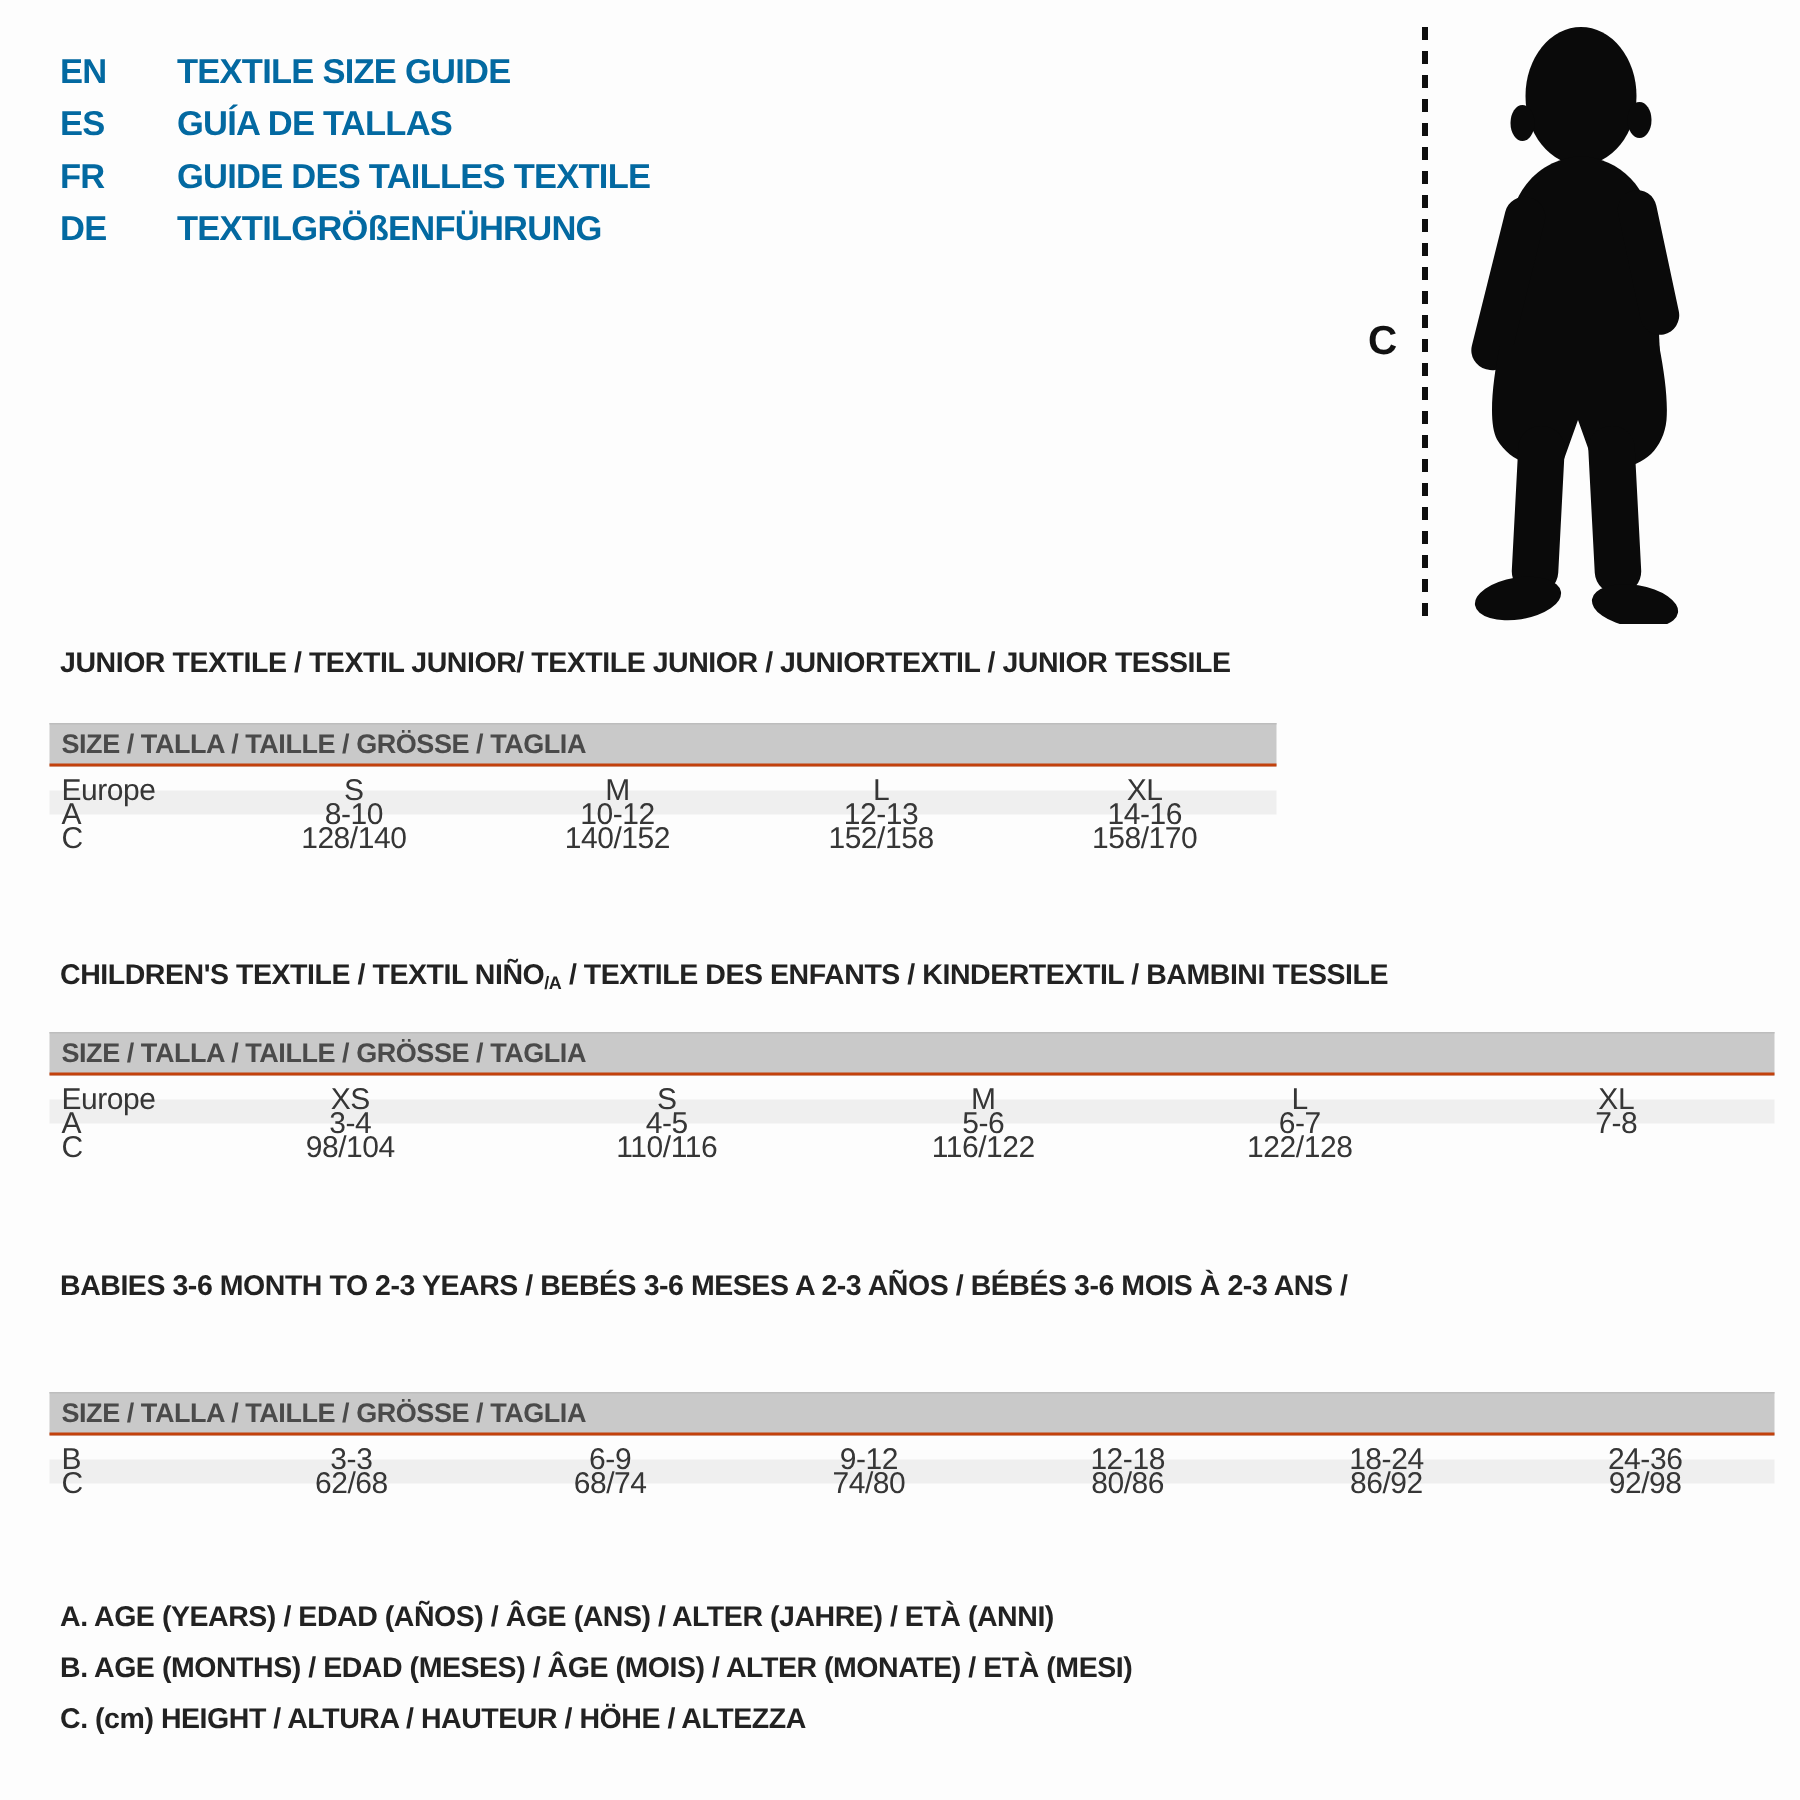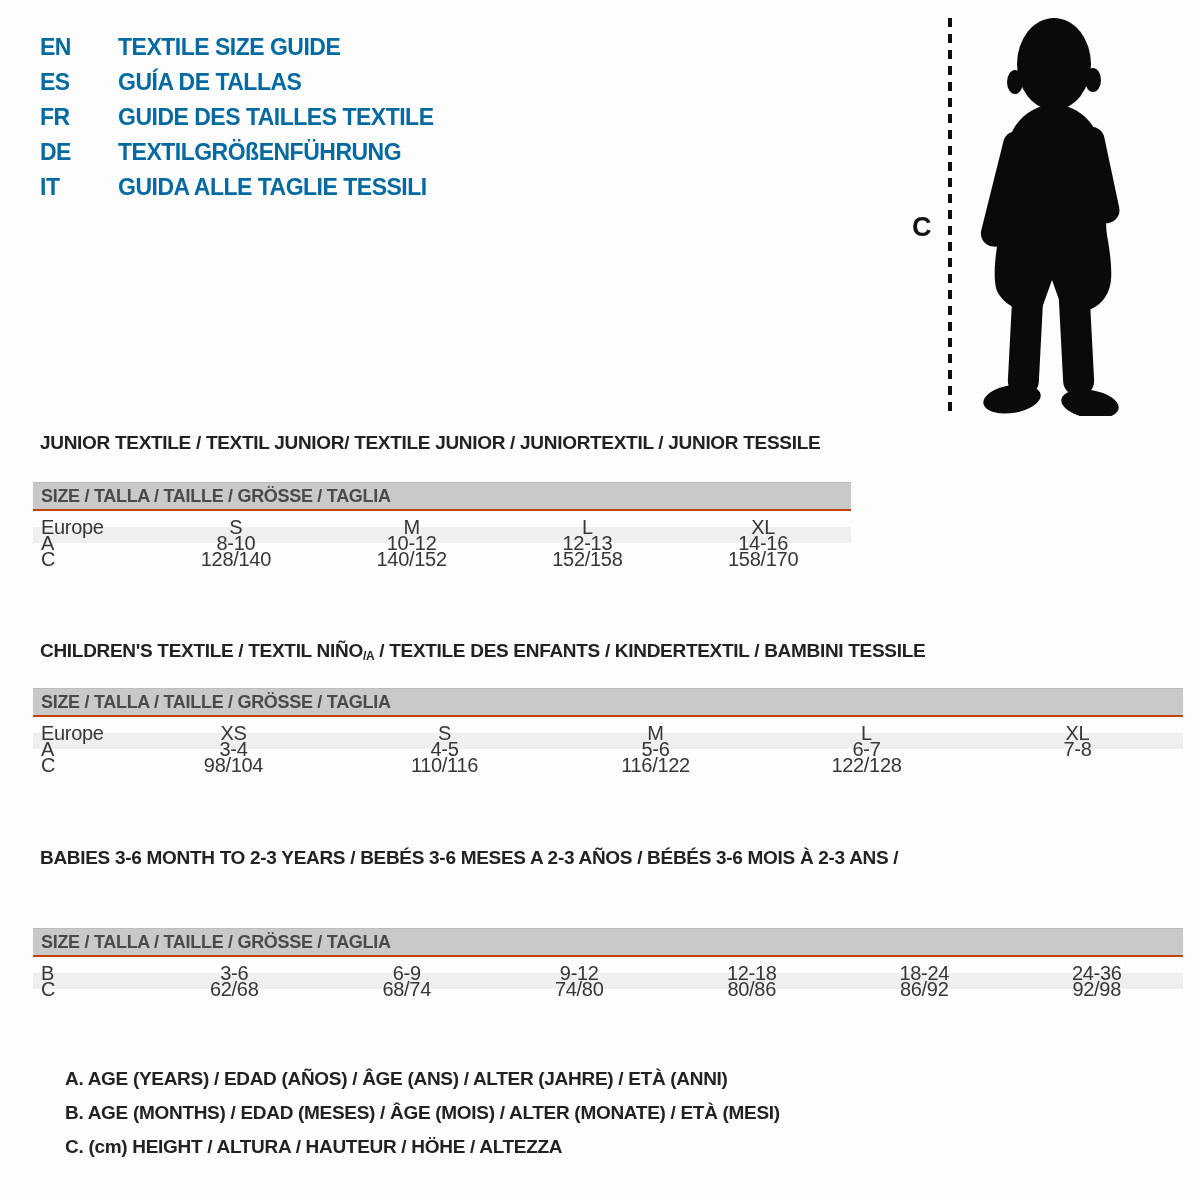--- a/index.html
+++ b/index.html
@@ -37,45 +37,41 @@
   .tcell{text-align:center;}
   .tbl.junior{width:818px;top:482px;}
   .tbl.junior .trow{grid-template-columns:115px repeat(4,1fr);}
   .tbl.children{width:1150px;top:688px;}
   .tbl.children .trow{grid-template-columns:95px repeat(5,1fr);}
   .tbl.babies{width:1150px;top:928px;}
   .tbl.babies .trow{grid-template-columns:115px repeat(6,1fr);}
   
   .legend{position:absolute;left:40px;top:1062px;}
   .legend-line{height:34px;line-height:34px;font-size:19px;font-weight:700;color:#222;
-    letter-spacing:-0.3px;white-space:nowrap;margin-left:25px;}
+    letter-spacing:-0.3px;white-space:nowrap;}
 </style>
 </head>
 <body>
 
 <div class="lang-list">
   <div class="lang-row">
     <span class="lang-code">EN</span>
     <span class="lang-label">TEXTILE SIZE GUIDE</span>
   </div>
   <div class="lang-row">
     <span class="lang-code">ES</span>
     <span class="lang-label">GUÍA DE TALLAS</span>
   </div>
   <div class="lang-row">
     <span class="lang-code">FR</span>
     <span class="lang-label">GUIDE DES TAILLES TEXTILE</span>
   </div>
   <div class="lang-row">
     <span class="lang-code">DE</span>
     <span class="lang-label">TEXTILGRÖßENFÜHRUNG</span>
-  </div>
-  <div class="lang-row">
-    <span class="lang-code">IT</span>
-    <span class="lang-label">GUIDA ALLE TAGLIE TESSILI</span>
   </div>
 </div>
 
 <span class="measure-label">C</span>
 <div class="measure-line"></div>
 <svg class="silhouette" width="178" height="400" viewBox="0 0 178 400" aria-hidden="true">
   <g fill="#0a0a0a">
     <ellipse cx="92" cy="48" rx="37" ry="46"></ellipse>
     <ellipse cx="53" cy="66" rx="8" ry="12"></ellipse>
     <ellipse cx="131" cy="64" rx="8" ry="12"></ellipse>
@@ -146,21 +142,21 @@
   </div>
 </div>
 
 <div class="sec-title two-line" style="top:843px;">
   <div>BABIES 3-6 MONTH TO 2-3 YEARS / BEBÉS 3-6 MESES A 2-3 AÑOS / BÉBÉS 3-6 MOIS À 2-3 ANS /</div>
 </div>
 <div class="tbl babies">
   <div class="tbl-bar">SIZE / TALLA / TAILLE / GRÖSSE / TAGLIA</div>
   <div class="trow">
     <span class="tlabel">B</span>
-    <span class="tcell">3-6</span>
+    <span class="tcell">3-3</span>
     <span class="tcell">6-9</span>
     <span class="tcell">9-12</span>
     <span class="tcell">12-18</span>
     <span class="tcell">18-24</span>
     <span class="tcell">24-36</span>
   </div>
   <div class="trow stripe">
     <span class="tlabel">C</span>
     <span class="tcell">62/68</span>
     <span class="tcell">68/74</span>

